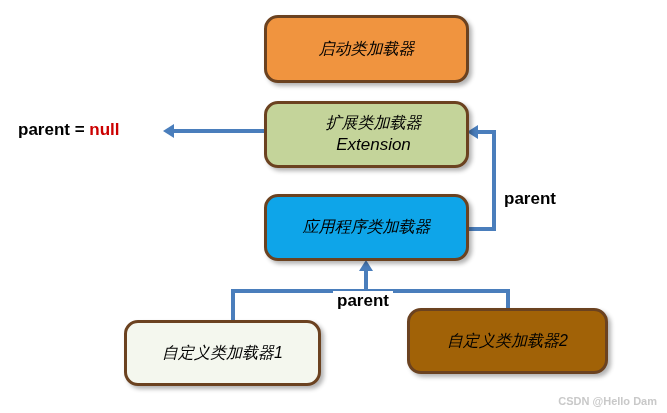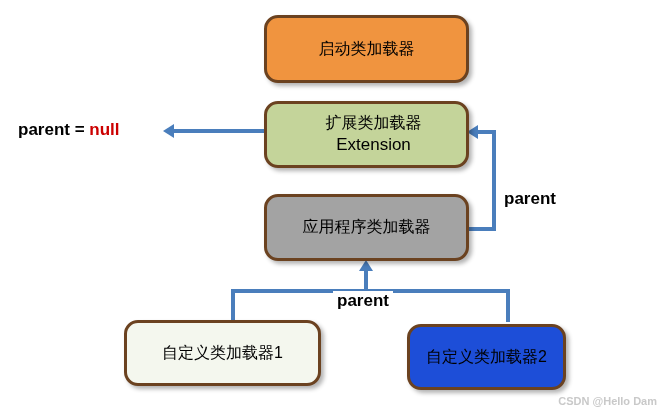--- a/index.html
+++ b/index.html
@@ -26,44 +26,44 @@
     flex-direction: column;
     align-items: center;
     justify-content: center;
     text-align: center;
     color: #000000;
     font-size: 16px;
     line-height: 1.28;
     box-shadow: 3px 3px 4px rgba(0,0,0,0.30);
     z-index: 3;
   }
-  .node .ln { display: block; white-space: nowrap; }
+  .node .ln { display: block; white-space: nowrap; font-style: italic; }
   .node .ln-cn { font-size: 16px; }
   .node .ln-en { font-size: 17px; }
 
   #node-bootstrap {
     left: 264px; top: 15px; width: 205px; height: 68px;
     background: #f0943f;
   }
   #node-extension {
     left: 264px; top: 101px; width: 205px; height: 67px;
     background: #c4d49a;
     padding-left: 14px;
   }
   #node-application {
     left: 264px; top: 194px; width: 205px; height: 67px;
-    background: #a3a3a3;
+    background: #0ea5e9;
   }
   #node-custom1 {
     left: 124px; top: 320px; width: 197px; height: 66px;
     background: #f4f7ee;
   }
   #node-custom2 {
-    left: 407px; top: 324px; width: 159px; height: 66px;
-    background: #1d4ed8;
+    left: 407px; top: 308px; width: 201px; height: 66px;
+    background: #a16207;
   }
 
   
   .seg {
     position: absolute;
     background: #4a7ebc;
     z-index: 2;
   }
   .seg-h { height: 4px; }
   .seg-v { width: 4px; }

